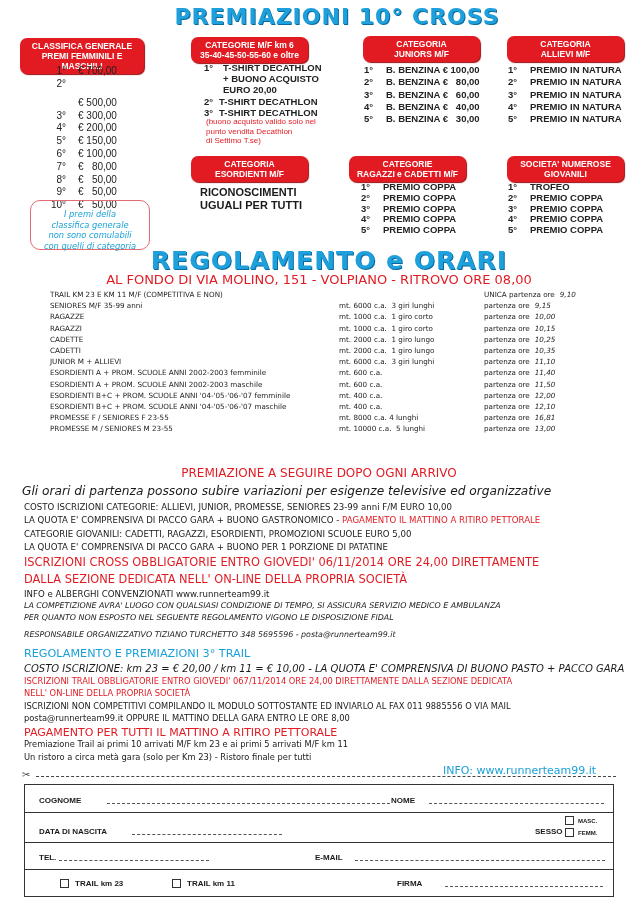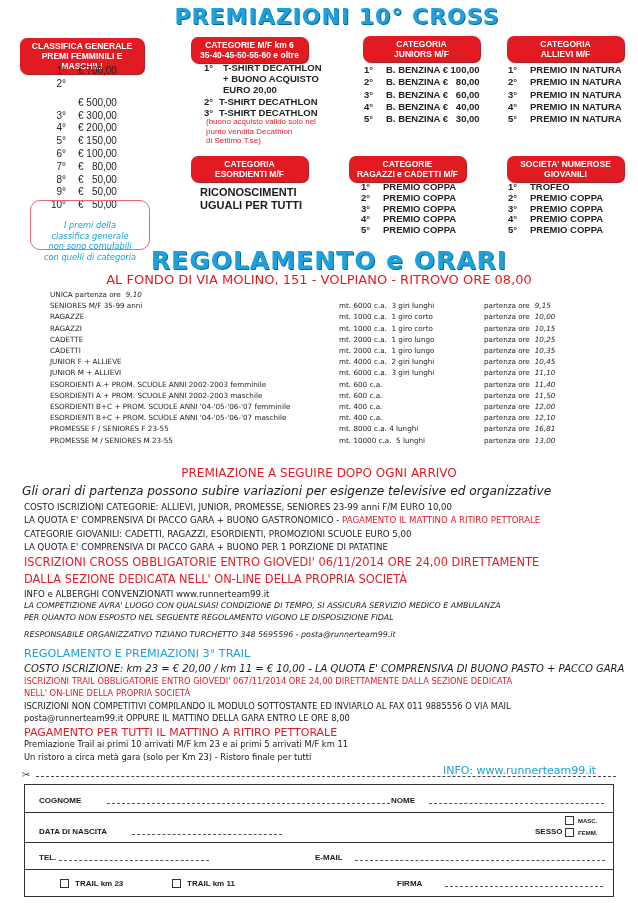--- a/index.html
+++ b/index.html
@@ -25,21 +25,21 @@
   .prize-list { font-size: 9.5px; font-weight: bold; line-height: 12.3px; color: #222; }
   .prize-row { display: flex; }
   .prize-row .pos { width: 22px; }
   .prize-gen { font-weight: normal; font-family: "Liberation Sans", sans-serif; font-size: 10px; line-height: 12.8px; }
   .prize-gen .pos { width: 30px; text-align: right; padding-right: 12px; width: 48px; }
   .note-red { color: #e21b23; font-size: 8px; line-height: 9.5px; font-weight: normal; }
   .note-box {
     left: 30px; top: 200px; width: 120px; height: 50px;
     border: 1.5px solid #e36b74; border-radius: 10px;
     color: #1aa0d8; font-family: "DejaVu Sans", sans-serif; font-style: italic;
-    font-size: 8.3px; line-height: 10.5px; text-align: center; padding-top: 19px;
+    font-size: 8.3px; line-height: 10.5px; text-align: center; padding-top: 8px;
   }
   .big-bold { font-weight: bold; font-size: 11px; line-height: 13px; }
 
   .subtitle-red {
     left: 0; width: 638px; text-align: center; color: #e21b23;
     font-family: "DejaVu Sans", sans-serif; font-size: 13px;
   }
   .sched { left: 50px; top: 289px; width: 560px; font-family: "DejaVu Sans", sans-serif; font-size: 7.2px; line-height: 11.2px; color: #222; }
   .sched-row { display: flex; white-space: nowrap; }
   .sched-row .c1 { width: 289px; }
@@ -263,20 +263,21 @@
       <span class="pos" style="width: 22px;">5°</span>
       <span style="white-space: pre;">PREMIO COPPA</span>
     </div>
   </div>
 
 <div class="abs main-title" id="title2">REGOLAMENTO e ORARI</div>
 <div class="abs subtitle-red" style="top:272px;">AL FONDO DI VIA MOLINO, 151 - VOLPIANO - RITROVO ORE 08,00</div>
 
 <div class="abs sched" id="sched">
     <div class="sched-row">
+      <span class="c1" style="width: 434px;">TRAIL KM 23 E KM 11  M/F (COMPETITIVA E NON)</span>
       <span class="c3"><span>UNICA partenza ore</span><span class="it" style="margin-left: 5px;">9,10</span></span>
     </div>
     <div class="sched-row">
       <span class="c1">SENIORES M/F 35-99 anni</span>
       <span class="c2" style="white-space: pre;">mt. 6000 c.a.  3 giri lunghi</span>
       <span class="c3"><span>partenza ore</span><span class="it" style="margin-left: 5px;">9,15</span></span>
     </div>
     <div class="sched-row">
       <span class="c1">RAGAZZE</span>
       <span class="c2" style="white-space: pre;">mt. 1000 c.a.  1 giro corto</span>
@@ -289,25 +290,20 @@
     </div>
     <div class="sched-row">
       <span class="c1">CADETTE</span>
       <span class="c2" style="white-space: pre;">mt. 2000 c.a.  1 giro lungo</span>
       <span class="c3"><span>partenza ore</span><span class="it" style="margin-left: 5px;">10,25</span></span>
     </div>
     <div class="sched-row">
       <span class="c1">CADETTI</span>
       <span class="c2" style="white-space: pre;">mt. 2000 c.a.  1 giro lungo</span>
       <span class="c3"><span>partenza ore</span><span class="it" style="margin-left: 5px;">10,35</span></span>
-    </div>
-    <div class="sched-row">
-      <span class="c1">JUNIOR F + ALLIEVE</span>
-      <span class="c2" style="white-space: pre;">mt. 4000 c.a.  2 giri lunghi</span>
-      <span class="c3"><span>partenza ore</span><span class="it" style="margin-left: 5px;">10,45</span></span>
     </div>
     <div class="sched-row">
       <span class="c1">JUNIOR M + ALLIEVI</span>
       <span class="c2" style="white-space: pre;">mt. 6000 c.a.  3 giri lunghi</span>
       <span class="c3"><span>partenza ore</span><span class="it" style="margin-left: 5px;">11,10</span></span>
     </div>
     <div class="sched-row">
       <span class="c1">ESORDIENTI A + PROM. SCUOLE ANNI 2002-2003 femminile</span>
       <span class="c2" style="white-space: pre;">mt. 600 c.a.</span>
       <span class="c3"><span>partenza ore</span><span class="it" style="margin-left: 5px;">11,40</span></span>

